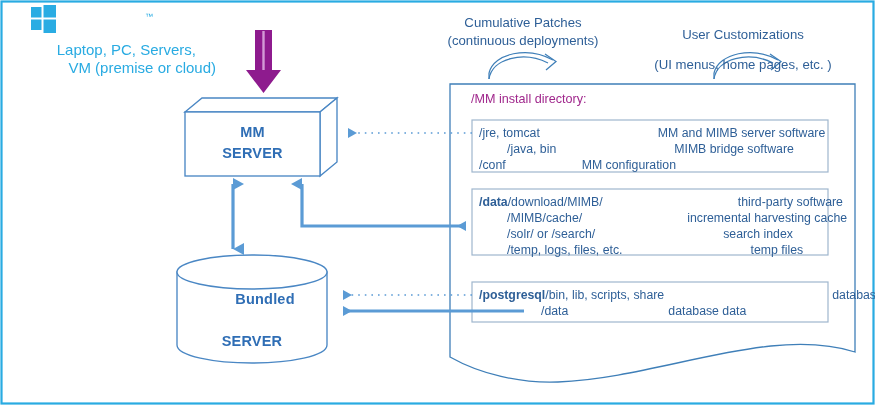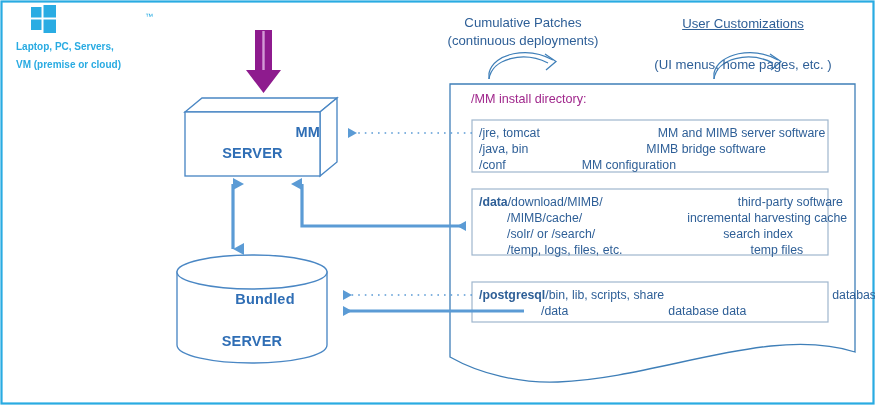--- a/index.html
+++ b/index.html
@@ -35,24 +35,23 @@
     letter-spacing:0px;
     font-weight:400;
   }
   .brand-tm{
     position:absolute;
     left:145px; top:12px;
     font-size:8px;
     color:#29abe2;
   }
   .platform-line{
-    font-size:10px;
+    font-size:15px;
     color:#29abe2;
-    text-align:left;
-    font-weight:bold;
+    text-align:right;
   }
   
   .annot{
     font-size:13.2px;
     color:#2e5f97;
     text-align:center;
     width:230px;
   }
   
   .node-label{
@@ -162,34 +161,34 @@
     </g>
   </svg>
 
   <div class="brand-tm">™</div>
   <div class="txt platform-line" style="left:16px; top:41px; width:180px;">Laptop, PC, Servers,</div>
   <div class="txt platform-line" style="left:16px; top:59px; width:200px;">VM (premise or cloud)</div>
 
   <div class="txt annot" style="left:408px; top:15px;">Cumulative Patches</div>
   <div class="txt annot" style="left:408px; top:33px;">(continuous deployments)</div>
 
-  <div class="txt annot" style="left:628px; top:16px;text-decoration:underline;">User Customizations</div>
+  <div class="txt annot" style="left:628px; top:27px;">User Customizations</div>
   <div class="txt annot" style="left:618px; top:33px; width:250px;margin-top:24px;">(UI menus, home pages, etc. )</div>
 
-  <div class="txt node-label" style="left:185px; top:124px; width:135px;text-align:right;">MM</div>
+  <div class="txt node-label" style="left:185px; top:124px; width:135px;">MM</div>
   <div class="txt node-label" style="left:185px; top:145px; width:135px;">SERVER</div>
 
   <div class="txt node-label" style="left:189px; top:291px; width:152px;">Bundled</div>
   <div class="txt node-label" style="left:177px; top:333px; width:150px;">SERVER</div>
 
   <div class="txt doc-heading" style="left:471px; top:92px;text-align:center;">/MM install directory:</div>
 
   <div id="panel-rows">
       <div class="txt row" style="left: 479px; top: 126px;"><span>/jre, tomcat</span><span style="display: inline-block; width: 118px;"></span><span>MM and MIMB server software</span></div>
-      <div class="txt row" style="left: 479px; top: 142px;"><span>/java, bin</span><span style="display: inline-block; width: 118px;"></span><span>MIMB bridge software</span></div>
+      <div class="txt row" style="left: 507px; top: 142px;"><span>/java, bin</span><span style="display: inline-block; width: 118px;"></span><span>MIMB bridge software</span></div>
       <div class="txt row" style="left: 479px; top: 158px;"><span>/conf</span><span style="display: inline-block; width: 76px;"></span><span>MM configuration</span></div>
       <div class="txt row" style="left: 479px; top: 195px;"><span><b>/data</b>/download/MIMB/</span><span style="display: inline-block; width: 135px;"></span><span>third-party software</span></div>
       <div class="txt row" style="left: 507px; top: 211px; text-align: center;"><span>/MIMB/cache/</span><span style="display: inline-block; width: 105px;"></span><span>incremental harvesting cache</span></div>
       <div class="txt row" style="left: 507px; top: 227px;"><span>/solr/ or /search/</span><span style="display: inline-block; width: 128px;"></span><span>search index</span></div>
       <div class="txt row" style="left: 507px; top: 243px;"><span>/temp, logs, files, etc.</span><span style="display: inline-block; width: 128px;"></span><span>temp files</span></div>
       <div class="txt row" style="left: 479px; top: 288px;"><span><b>/postgresql</b>/bin, lib, scripts, share</span><span style="display: inline-block; width: 168px;"></span><span>database software</span></div>
       <div class="txt row" style="left: 541px; top: 304px;"><span>/data</span><span style="display: inline-block; width: 100px;"></span><span>database data</span></div>
     </div>
 
 </div>

